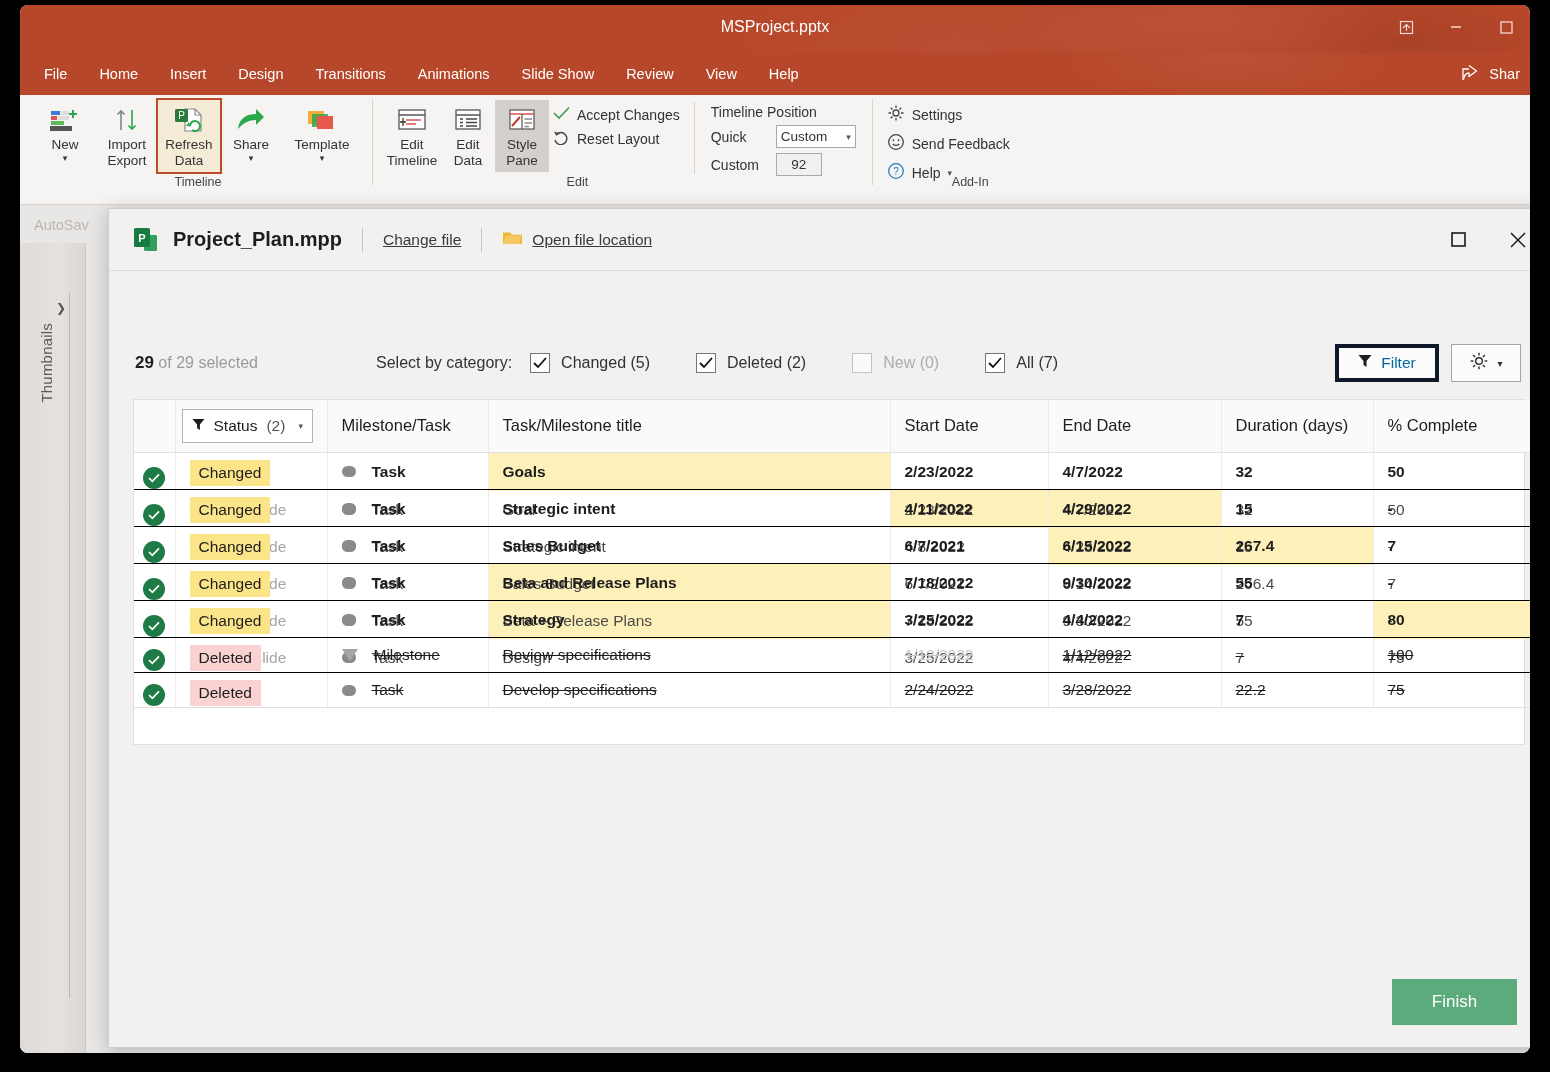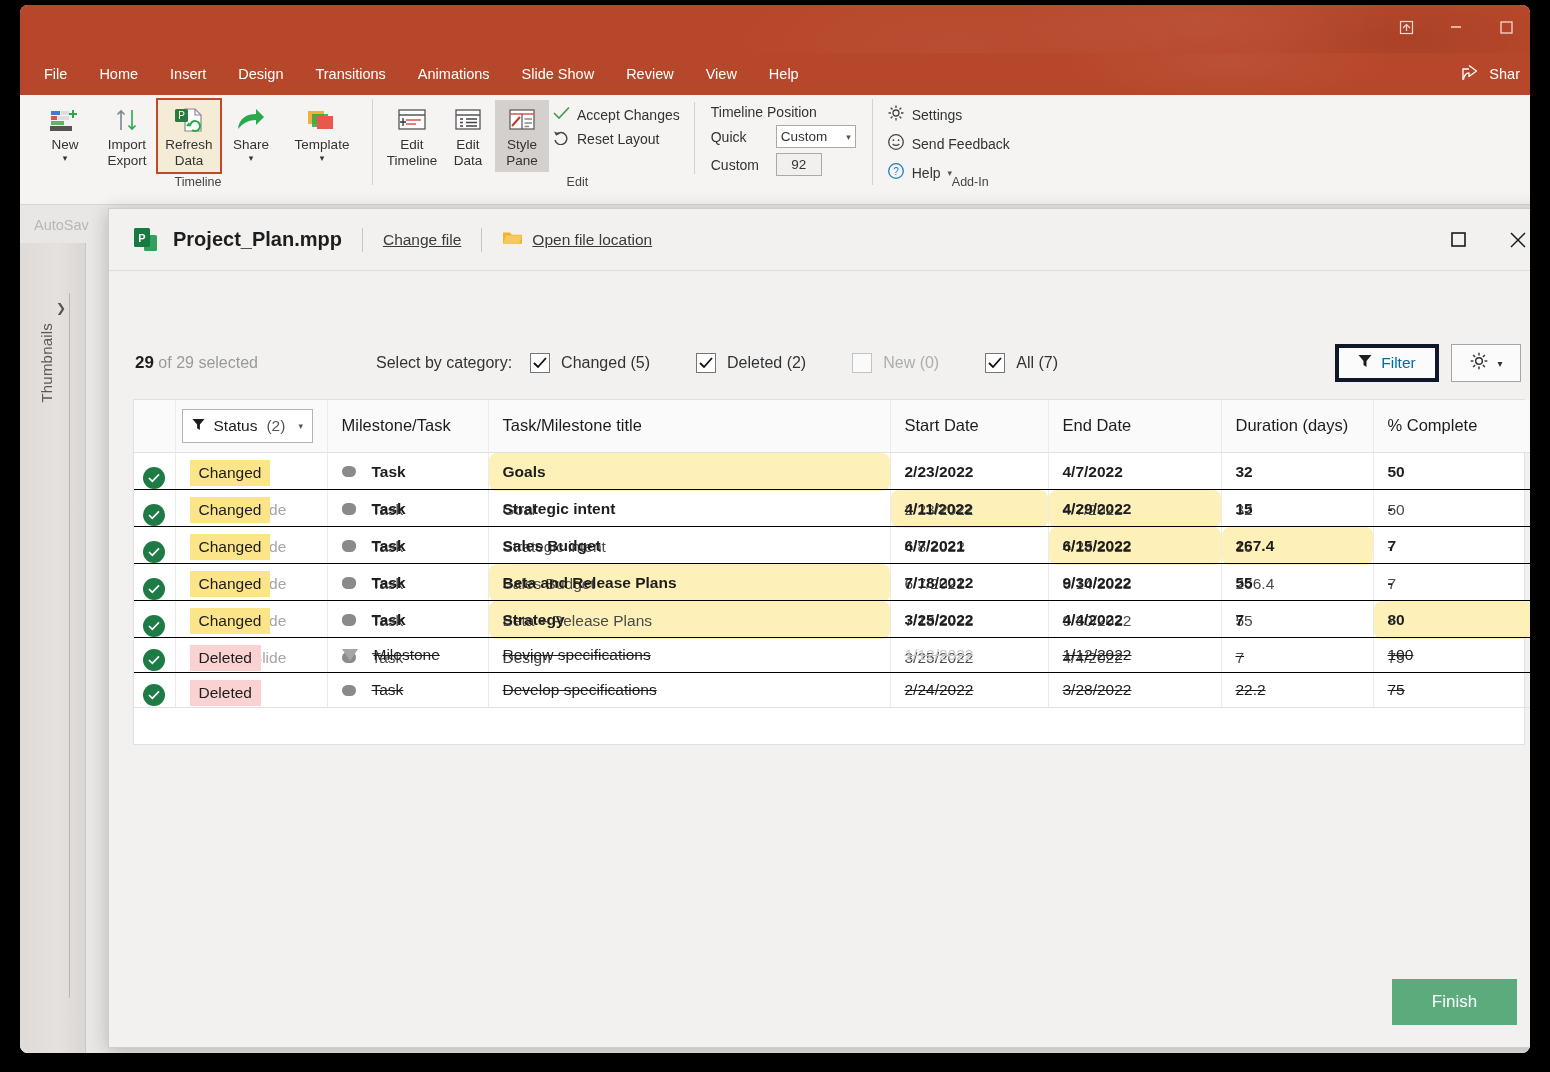--- a/index.html
+++ b/index.html
@@ -174,21 +174,21 @@
     border-right: 1px solid #ecebe9; border-bottom: 1px solid #000000;
     padding: 0; vertical-align: top; font-size: 15.5px; color: #1d1d1d;
   }
   tbody td:last-child { border-right: none; }
   tbody tr:last-child td { border-bottom: 1px solid #e2e0de; }
   .cell { padding: 11px 14px 10px 14px; height: 34px; display: flex; align-items: center; }
   .cell.two { display: block; padding: 0; }
   .ln { height: 38px; display: flex; align-items: center; padding: 0 14px; }
   .ln.new { font-weight: bold; }
   .ln.old { color: #4a4a4a; }
-  .hl-full { background: #fdf0b8; border-radius: 8px; }
+  .hl-full { background: #fdf0b8; }
   .chk-cell { display: flex; align-items: center; justify-content: center; padding-top: 13px; height: 100%; }
   .chk-green {
     width: 22px; height: 22px; border-radius: 50%; background: #1e7b45;
     display: flex; align-items: center; justify-content: center;
   }
   .badge {
     display: inline-block; font-size: 15.5px; padding: 3px 9px; line-height: 20px;
   }
   .badge.changed { background: #fce588; color: #1d1d1d; }
   .badge.deleted { background: #fbd2d2; color: #1d1d1d; }
@@ -204,20 +204,21 @@
     width: 125px; height: 46px; background: #5cab7d; color: #fff;
     font-size: 17px; display: flex; align-items: center; justify-content: center;
   }
 </style>
 </head>
 <body>
 
 <div id="ppt-window">
 
   <div id="titlebar">
+    <div id="doc-title">MSProject.pptx</div>
     <div class="win-btns">
       <div class="win-btn">
         <svg width="15" height="15" viewBox="0 0 15 15">
             <rect x="1.5" y="1.5" width="12" height="12" fill="none" stroke="currentColor" stroke-width="1.2"></rect>
             <path d="M4 8 L7.5 4.5 L11 8" fill="none" stroke="currentColor" stroke-width="1.2"></path>
             <line x1="7.5" y1="4.5" x2="7.5" y2="11" stroke="currentColor" stroke-width="1.2"></line>
           </svg>
       </div>
       <div class="win-btn">
         <svg width="14" height="14" viewBox="0 0 14 14">

